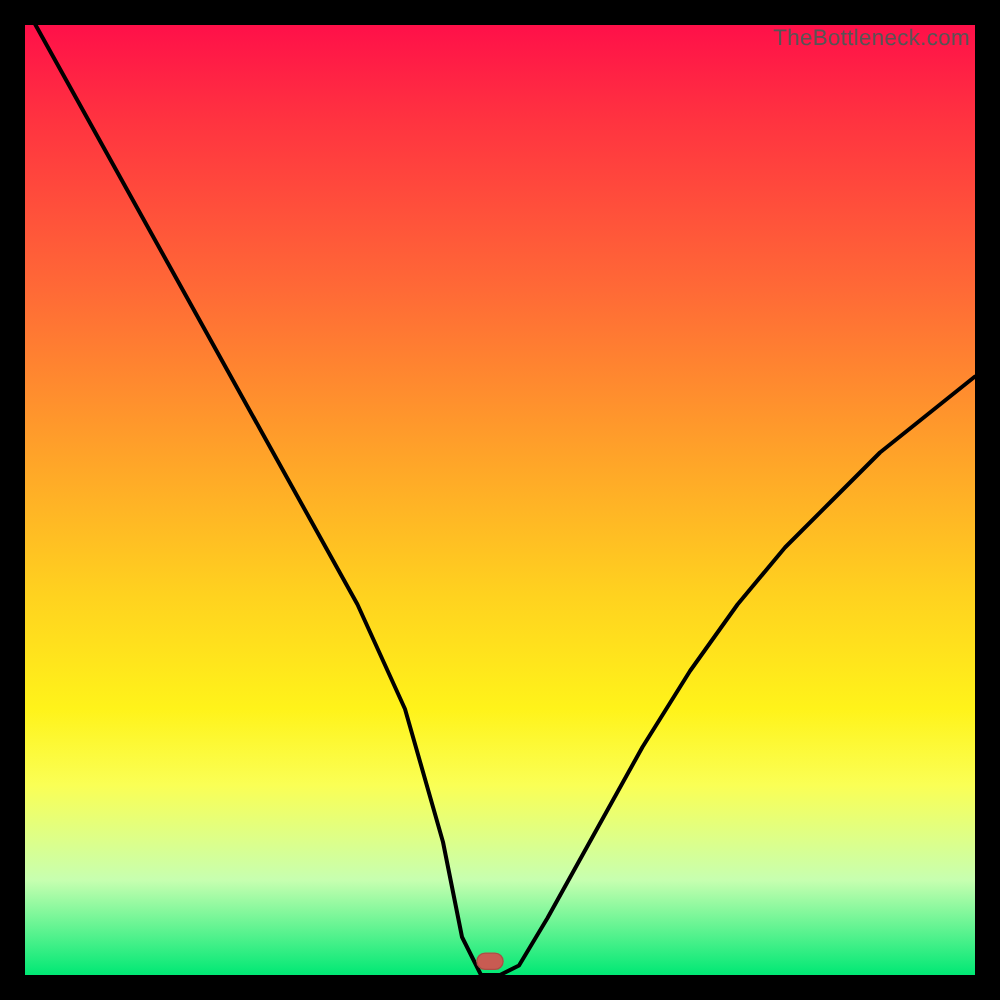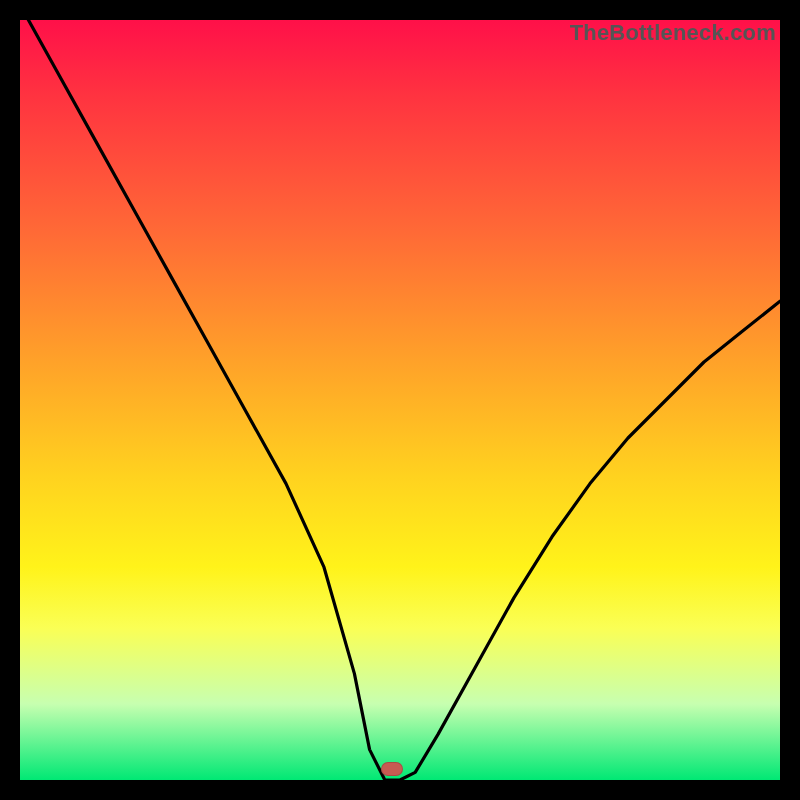--- a/index.html
+++ b/index.html
@@ -34,22 +34,22 @@
       #faff55 80%,
       #c7ffb0 90%,
       #00e874 100%
     );
   }
   .watermark {
     position: absolute;
     top: 0px;
     right: 4px;
     color: #555;
-    font-size: 22px;
-    font-weight: 700;
+    font-size: 18px;
+    font-weight: 400;
     letter-spacing: 0.2px;
     user-select: none;
   }
   svg.curve {
     position: absolute;
     left: 0;
     top: 0;
     width: 760px;
     height: 760px;
   }

